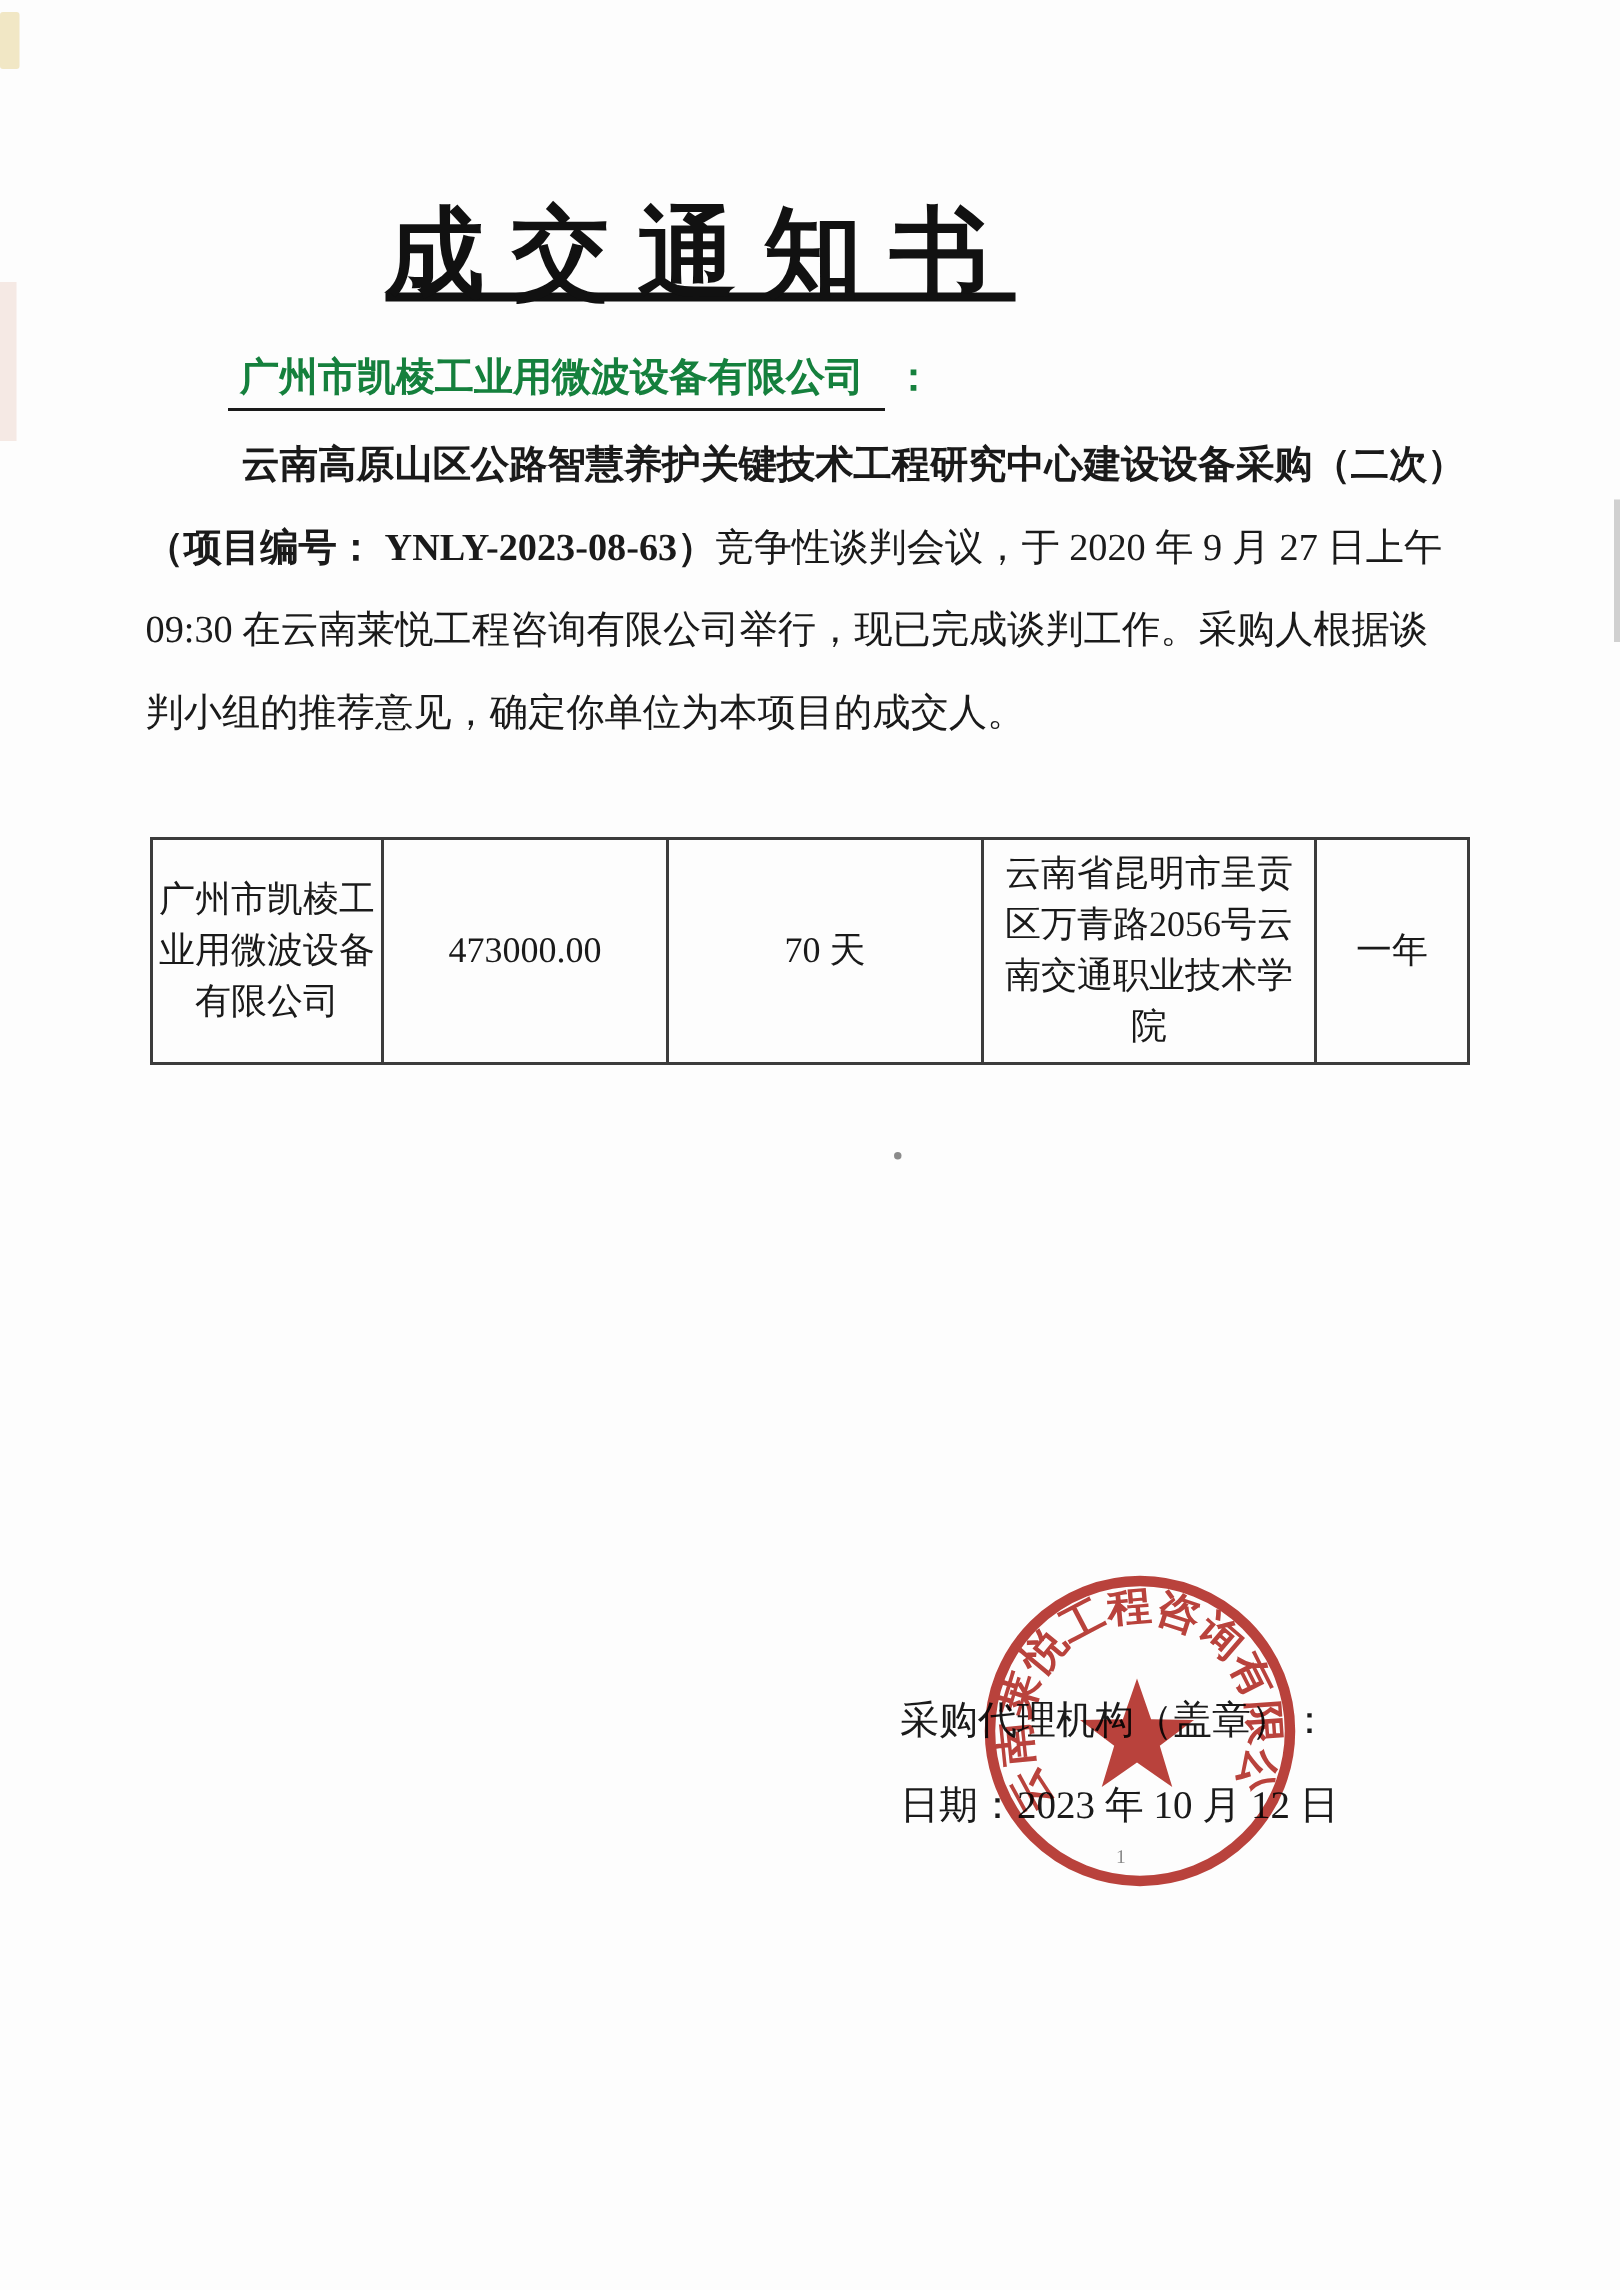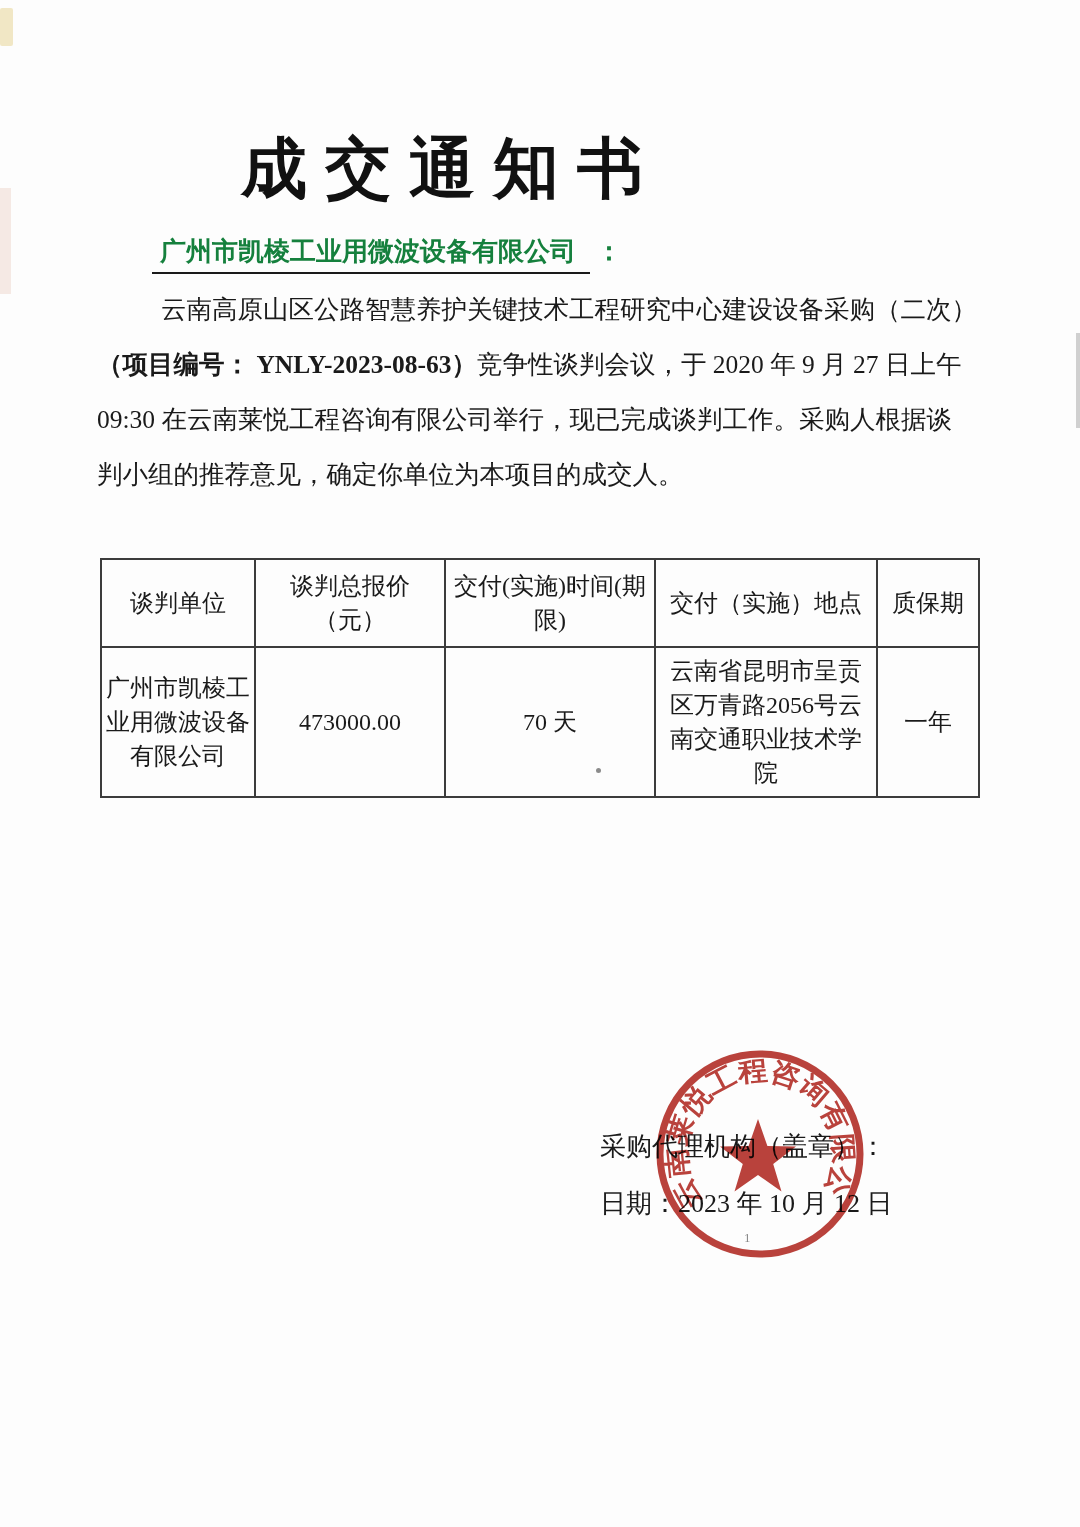--- a/index.html
+++ b/index.html
@@ -7,44 +7,45 @@
     width:1080px; height:1527px;
     background:#ffffff;
     position:relative;
     font-family:"Liberation Serif","DejaVu Serif",serif;
     color:#1c1c1c;
     overflow:hidden;
   }
   .page { position:absolute; inset:0; background:#fdfdfd; }
 
   .doc-title {
-    position:absolute; top:124px; left:0; width:884px;
+    position:absolute; top:124px; left:16px; width:884px;
     text-align:center;
     font-size:66px; font-weight:bold;
     letter-spacing:18px; text-indent:18px;
     color:#111;
+    text-decoration:underline;
   }
 
   .addressee {
     position:absolute; top:234px; left:152px;
     font-size:26px; font-weight:bold; color:#15803d;
     white-space:nowrap;
   }
   .addressee .name {
     display:inline-block;
     border-bottom:2px solid #1a1a1a;
     padding:0 14px 3px 8px;
   }
   .addressee .colon { margin-left:6px; }
 
   .para1 {
     position:absolute; top:282px; left:97px; width:888px;
     font-size:25.5px; line-height:55px; color:#1a1a1a;
   }
-  .para1 .l1 { font-weight:normal; padding-left:64px; }
+  .para1 .l1 { font-weight:bold; padding-left:64px; }
   .para1 .bold-seg { font-weight:bold; }
 
   table.deal {
     position:absolute; top:558px; left:100px;
     border-collapse:collapse;
     table-layout:fixed;
     font-size:24px; color:#1a1a1a;
   }
   table.deal th, table.deal td {
     border:2px solid #3c3c3c;
@@ -113,27 +114,20 @@
 
   <table class="deal">
     <colgroup>
       <col class="col1">
         <col class="col2">
         <col class="col3">
         <col class="col4">
         <col class="col5">
     </colgroup>
     <tbody>
-        <tr class="hdr">
-      <th>谈判单位</th>
-      <th>谈判总报价（元）</th>
-      <th>交付(实施)时间(期限)</th>
-      <th>交付（实施）地点</th>
-      <th>质保期</th>
-    </tr>
     <tr class="body">
       <td>广州市凯棱工业用微波设备有限公司</td>
       <td>473000.00</td>
       <td>70 天</td>
       <td>云南省昆明市呈贡区万青路2056号云南交通职业技术学院</td>
       <td>一年</td>
     </tr>
   </tbody>
     </table>
 

